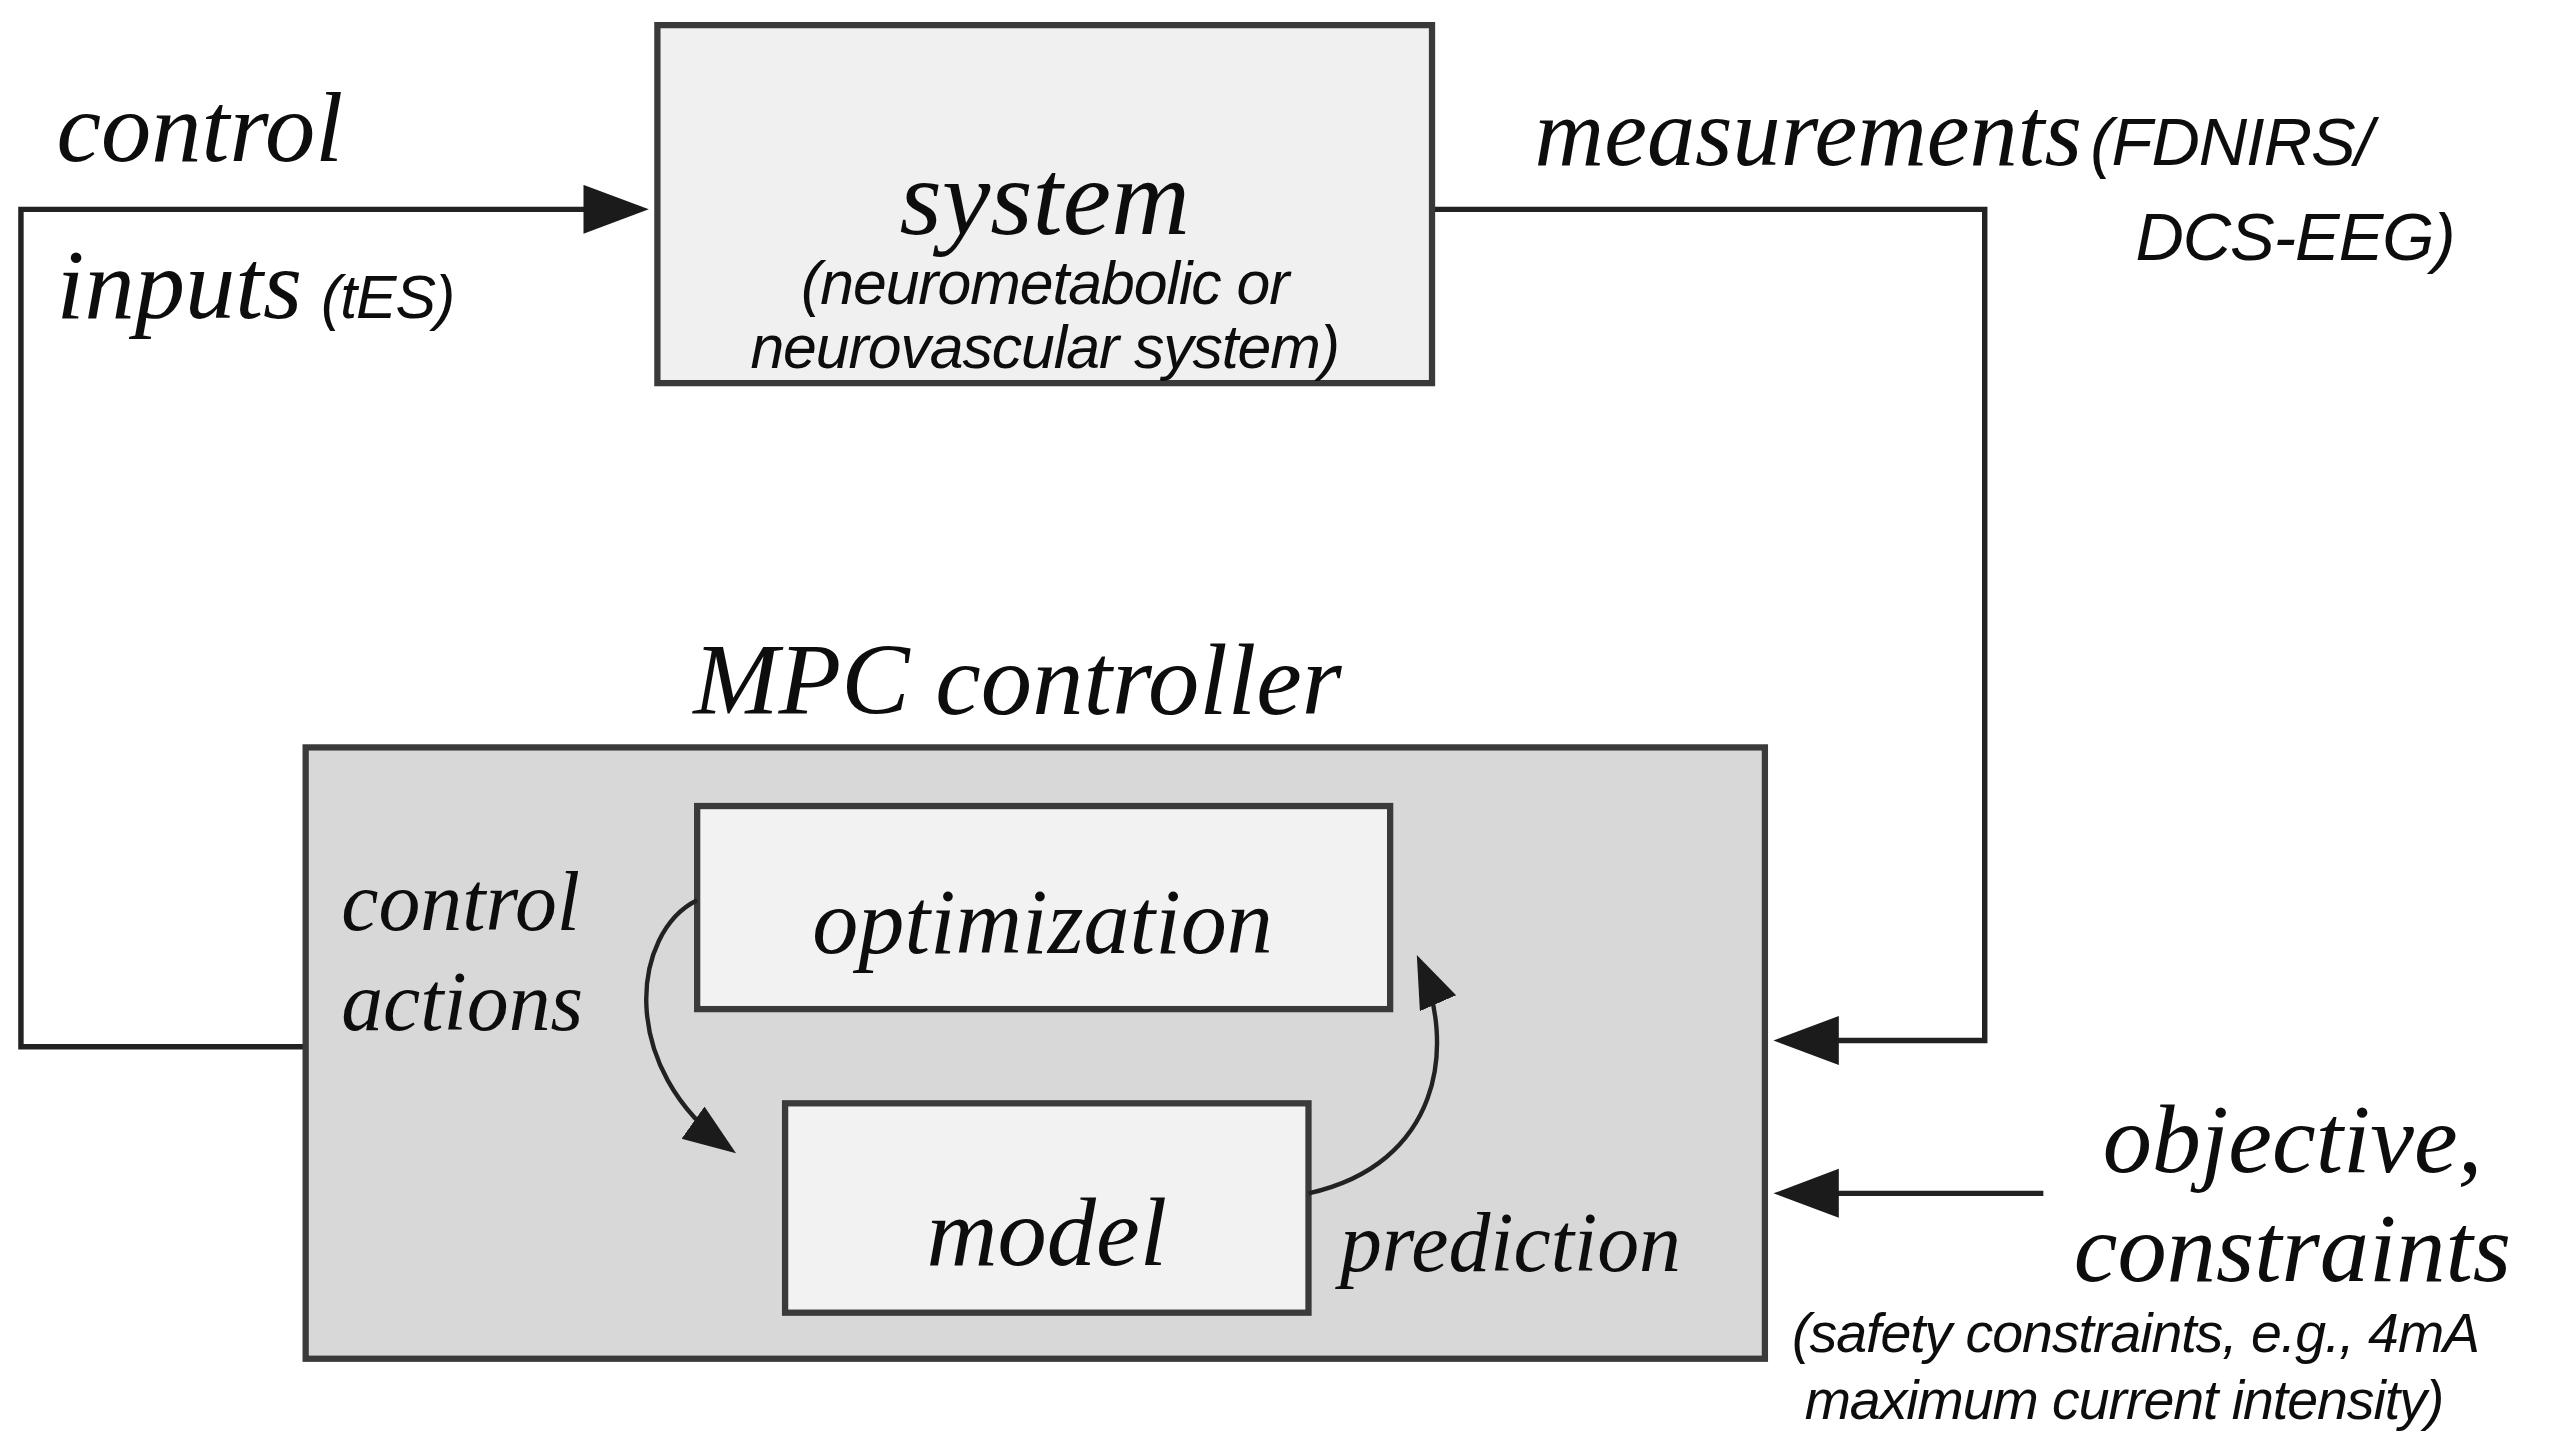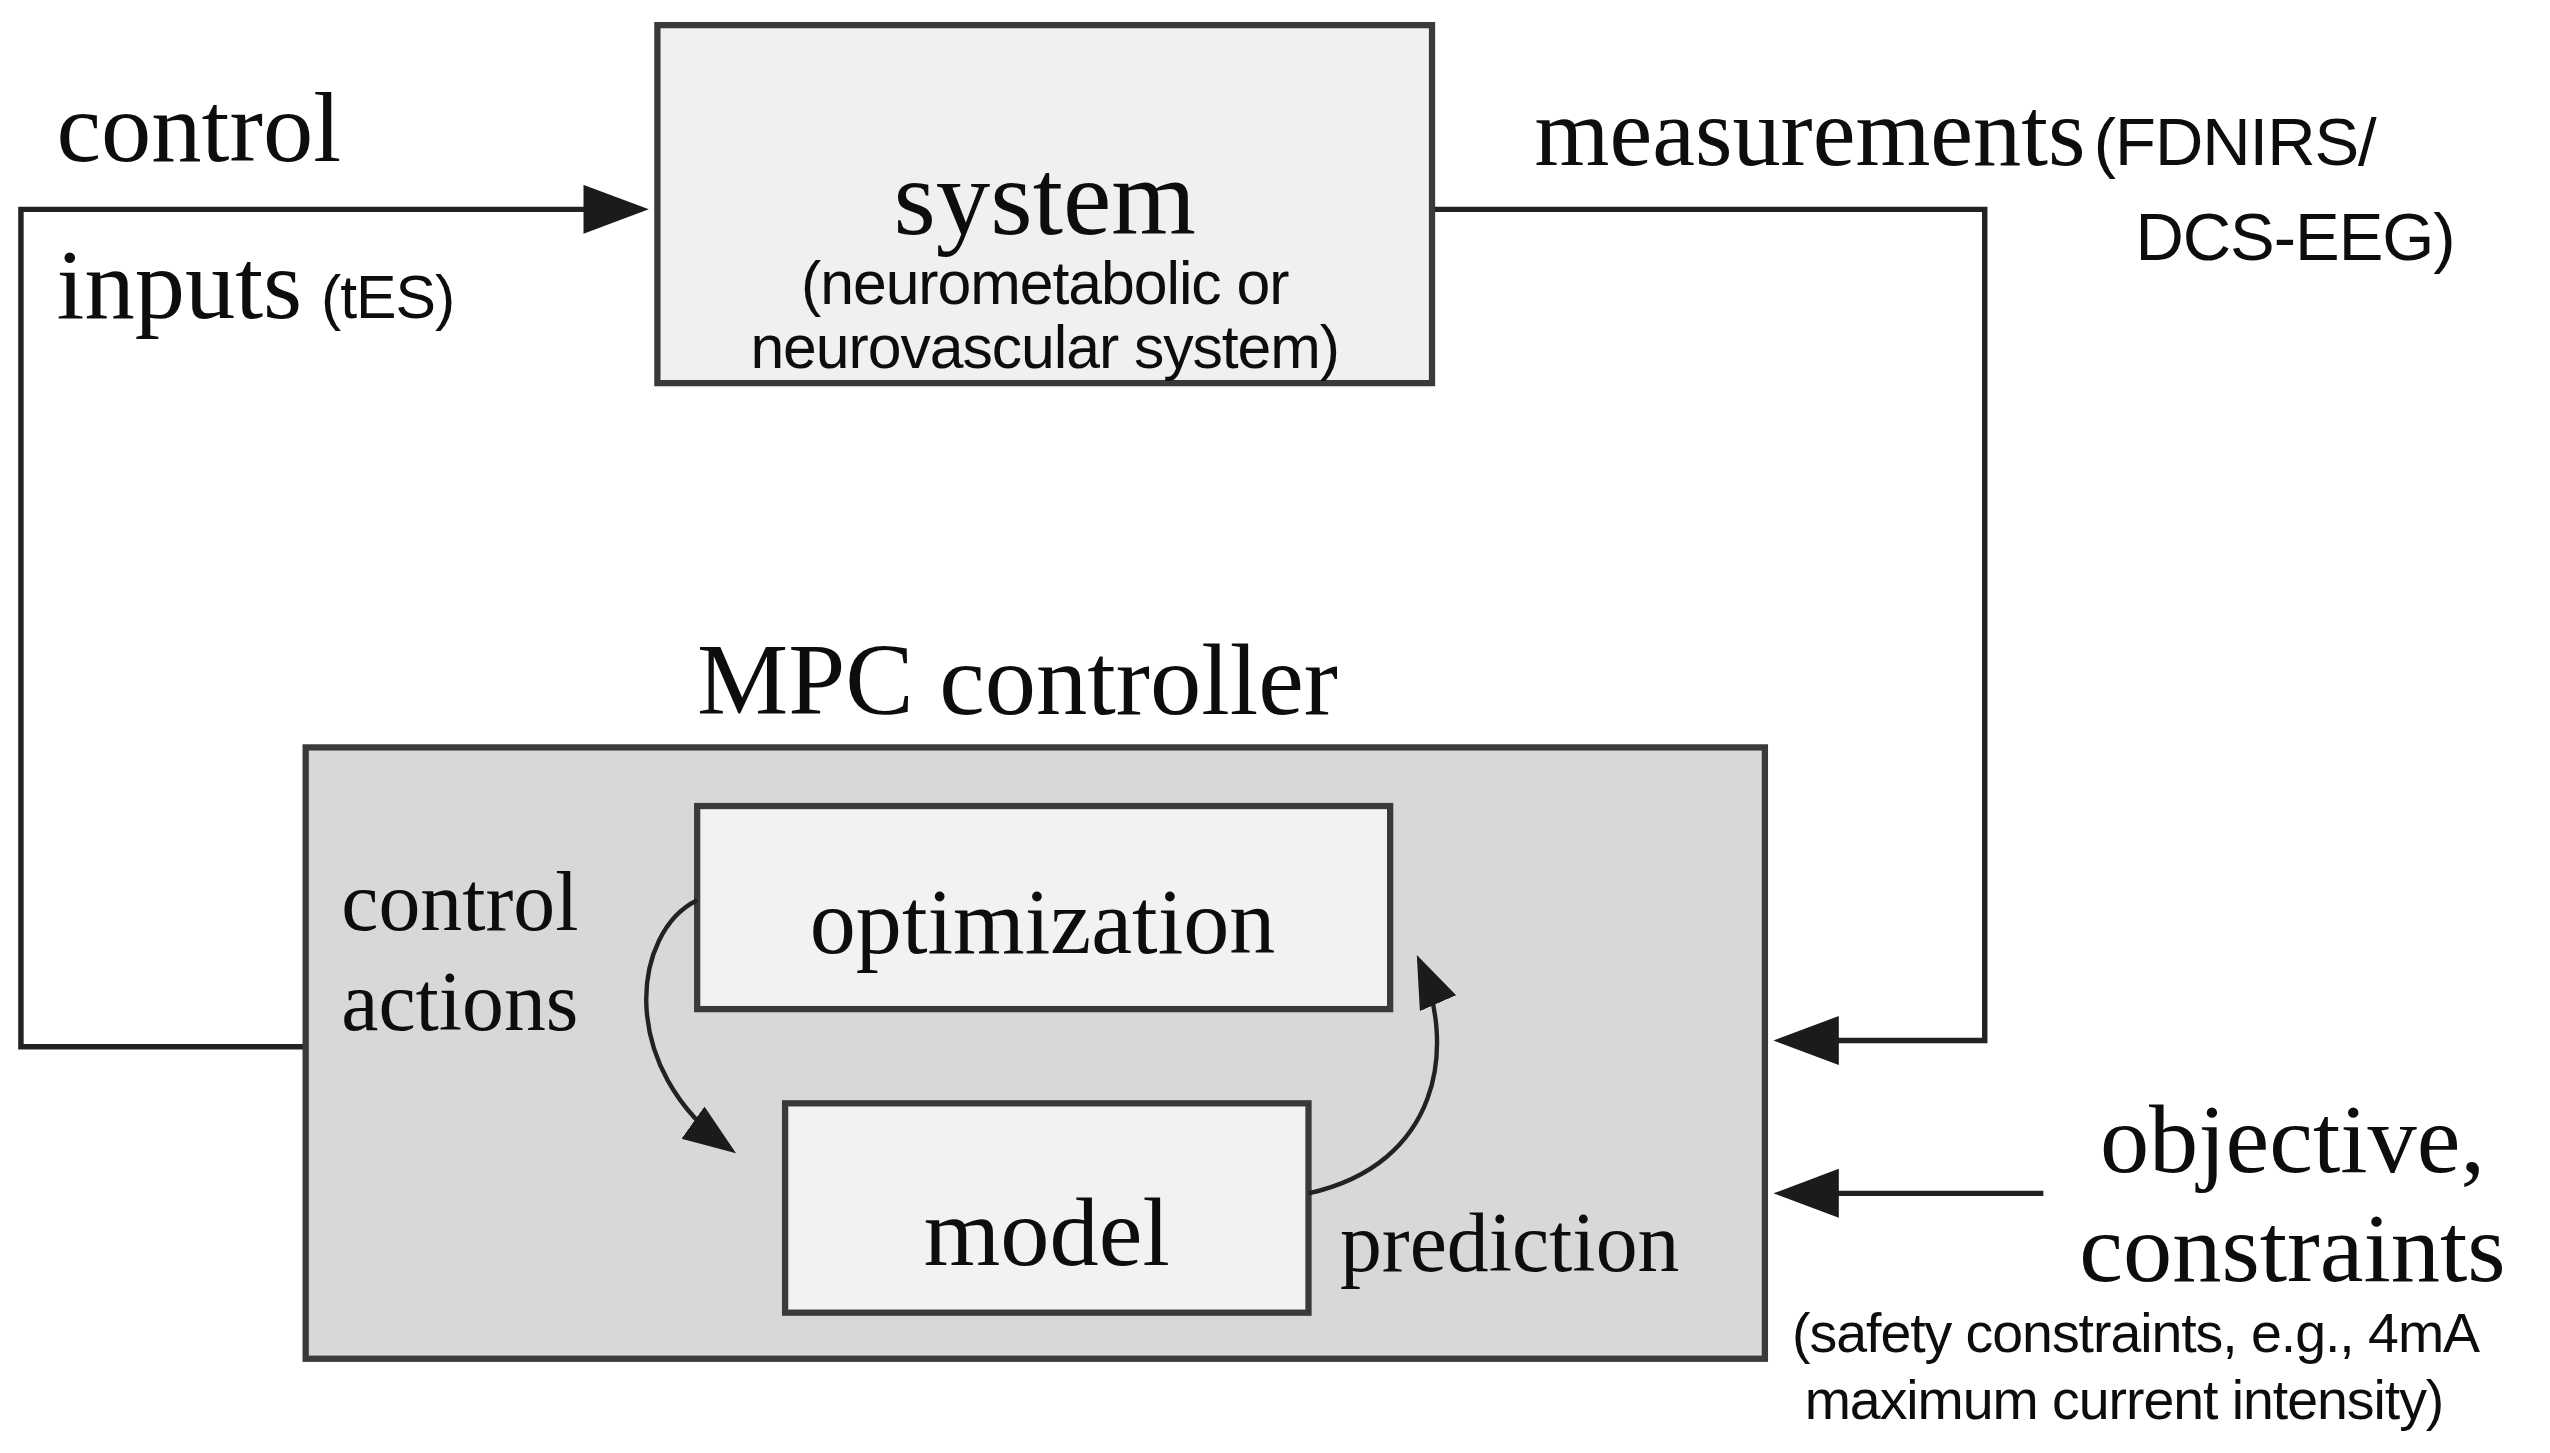--- a/index.html
+++ b/index.html
@@ -5,21 +5,21 @@
   :root{
     --background:#ffffff;
     --box-border:#3a3a3a;
     --connector:#222222;
     --system-box-fill:#f0f0f0;
     --mpc-box-fill:#d8d8d8;
     --inner-box-fill:#f2f2f2;
     --text:#0d0d0d;
   }
   html,body{margin:0;padding:0;background:var(--background);}
-  .stage{width:100vw;display:block;}
+  .stage{width:100vw;display:block;font-style:italic;}
   svg{display:block;width:100vw;height:auto;background:var(--background);}
   .box{stroke:var(--box-border);stroke-width:3;}
   .system-fill{fill:var(--system-box-fill);}
   .mpc-fill{fill:var(--mpc-box-fill);}
   .inner-fill{fill:var(--inner-box-fill);}
   .wire{fill:none;stroke:var(--connector);stroke-width:2.6;}
   .curve{fill:none;stroke:var(--connector);stroke-width:2.1;}
   text{fill:var(--text);}
   .serif{font-family:"Liberation Serif","DejaVu Serif",serif;}
   .sans{font-family:"Liberation Sans","DejaVu Sans",sans-serif;letter-spacing:-0.5px;}

